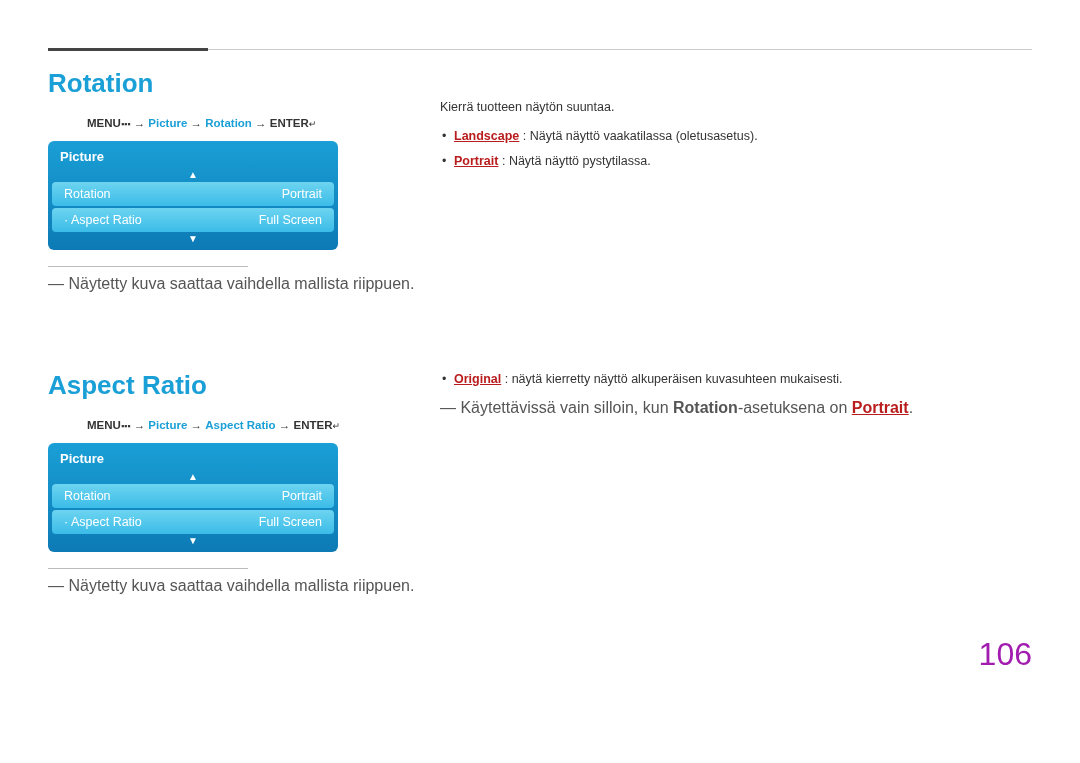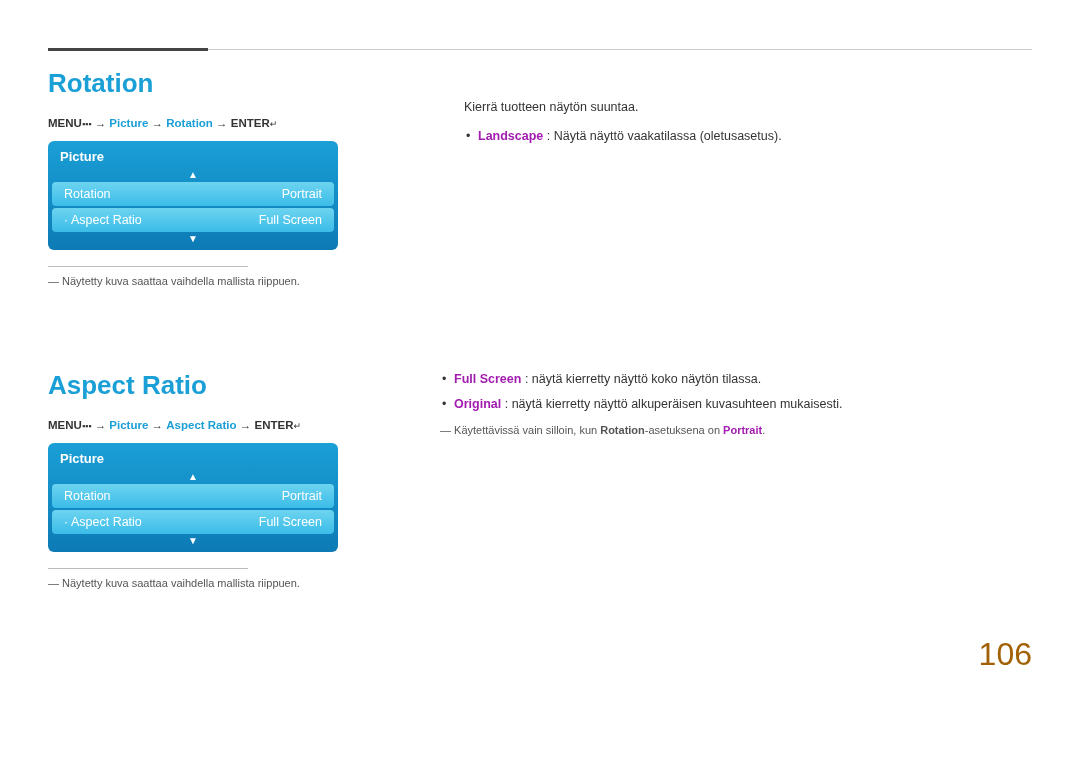--- a/index.html
+++ b/index.html
@@ -52,37 +52,37 @@
       top: 68px;
       width: 380px;
     }
 
     
     .right-col {
       position: absolute;
       left: 440px;
       top: 68px;
       right: 48px;
-      margin-left: 24px;
     }
 
     
     .section-title {
       font-size: 26px;
       font-weight: bold;
       color: #1a9fd6;
       margin-bottom: 18px;
     }
 
     
     .menu-path {
       font-size: 11.5px;
       color: #333;
       margin-bottom: 12px;
       font-weight: normal;
+      margin-left: 39px;
     }
 
     .menu-path .bold-text {
       font-weight: bold;
     }
 
     .menu-path .cyan-text {
       color: #1a9fd6;
       font-weight: bold;
     }
@@ -145,21 +145,21 @@
     .picture-box-arrow-bottom {
       text-align: center;
       color: white;
       font-size: 10px;
       line-height: 1;
       margin-top: 2px;
     }
 
     
     .note-text {
-      font-size: 11px;
+      font-size: 16px;
       color: #555;
       margin-top: 8px;
     }
 
     
     .desc-intro {
       font-size: 12.5px;
       color: #333;
       margin-bottom: 10px;
       line-height: 1.5;
@@ -180,22 +180,23 @@
     }
 
     .bullet-list li::before {
       content: '•';
       position: absolute;
       left: 2px;
       color: #333;
     }
 
     .cyan {
-      color: #a21caf;
-      font-weight: bold;
+      color: #b91c1c;
+      font-weight: bold;
+      text-decoration: underline;
     }
 
     .bold {
       font-weight: bold;
     }
 
     
     .second-section-left {
       position: absolute;
       left: 48px;
@@ -209,21 +210,21 @@
       top: 370px;
       right: 48px;
     }
 
     
     .page-number {
       position: absolute;
       bottom: 28px;
       right: 48px;
       font-size: 32px;
-      color: #a16207;
+      color: #a21caf;
       font-weight: normal;
     }
 
     
     .small-hr {
       width: 200px;
       border: none;
       border-top: 1px solid #bbb;
       margin-bottom: 6px;
     }
@@ -275,20 +276,24 @@
     </div>
   </div>
 
   <div class="right-col">
     <p class="desc-intro" style="margin-top: 30px;">Kierrä tuotteen näytön suuntaa.</p>
     <ul class="bullet-list">
       <li>
         <span class="cyan bold">Landscape</span>
         <span>: Näytä näyttö vaakatilassa (oletusasetus).</span>
       </li>
+      <li>
+        <span class="cyan bold">Portrait</span>
+        <span>: Näytä näyttö pystytilassa.</span>
+      </li>
     </ul>
   </div>
 
   <div class="second-section-left">
     <h1 class="section-title">Aspect Ratio</h1>
 
     <div class="menu-path">
       <span class="bold-text">MENU</span><span style="font-size:9px; vertical-align:middle;">▪▪▪</span>
       <span>→</span>
       <span class="cyan-text">Picture</span>
@@ -314,24 +319,20 @@
 
     <div class="note-line">
       <hr class="small-hr">
       <p class="note-text">― Näytetty kuva saattaa vaihdella mallista riippuen.</p>
     </div>
   </div>
 
   <div class="second-section-right">
     <ul class="bullet-list">
       <li>
-        <span class="cyan bold">Full Screen</span>
-        <span>: näytä kierretty näyttö koko näytön tilassa.</span>
-      </li>
-      <li>
         <span class="cyan bold">Original</span>
         <span>: näytä kierretty näyttö alkuperäisen kuvasuhteen mukaisesti.</span>
       </li>
     </ul>
     <p class="note-text">
       <span>― Käytettävissä vain silloin, kun </span><span class="bold">Rotation</span><span>-asetuksena on </span><span class="cyan bold">Portrait</span><span>.</span>
     </p>
   </div>
 
   <div class="page-number">106</div>

